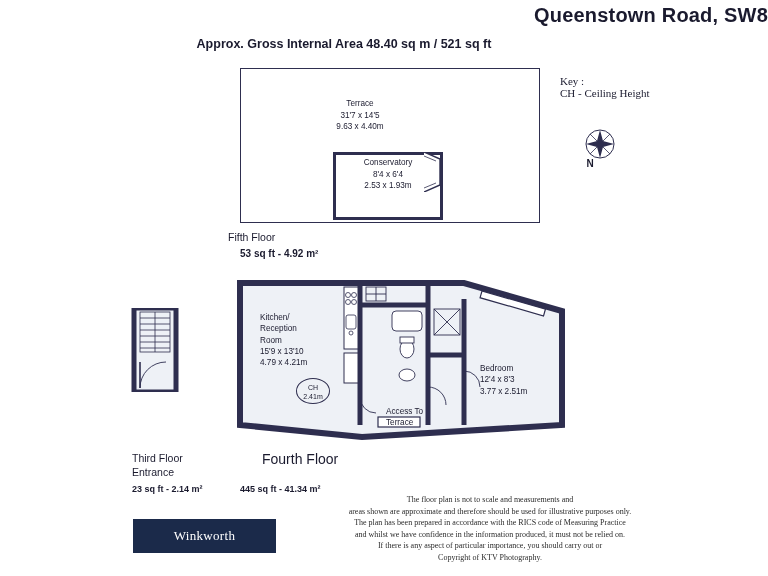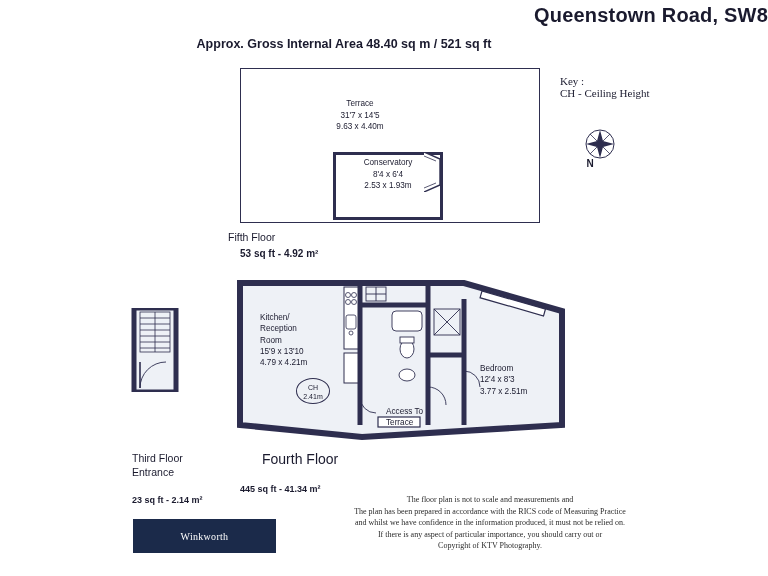--- a/index.html
+++ b/index.html
@@ -86,38 +86,38 @@
 
   
   .access-lbl { left: 362px; top: 406px; width: 76px; }
 
   
   .bedroom-lbl { left: 480px; top: 363px; width: 92px; }
 
   
   .third-wrap { left: 130px; top: 308px; width: 50px; height: 84px; }
   .third-name { left: 132px; top: 451px; font-size: 10.5px; line-height: 14px; }
-  .third-area { left: 132px; top: 484px; font-size: 9px; font-weight: bold; margin-top: 11px; }
+  .third-area { left: 132px; top: 484px; font-size: 9px; font-weight: bold; }
 
   .fourth-name { left: 240px; top: 451px; font-size: 14px; padding-left: 22px; }
   .fourth-area { left: 240px; top: 484px; font-size: 9px; font-weight: bold; }
 
   
   .disclaimer {
     left: 270px; top: 494px; width: 440px;
     text-align: center; font-size: 8px; line-height: 11.6px; color: #2b2b2b; font-family: Liberation Serif, serif;
   }
 
   
   .logo {
     left: 133px; top: 519px; width: 143px; height: 34px;
     background: #1b2a4a;
     color: #ffffff;
     font-family: "Liberation Serif", serif;
-    font-size: 10px;
+    font-size: 13px;
     display: flex; align-items: center; justify-content: center;
     letter-spacing: 0.3px;
   }
 </style>
 </head>
 <body>
 
 <div id="page">
 
   <div class="abs title">Queenstown Road, SW8</div>
@@ -279,20 +279,21 @@
     <div>Bedroom</div>
     <div>12'4 x 8'3</div>
     <div>3.77 x 2.51m</div>
   </div>
 
   <div class="abs fourth-name">Fourth Floor</div>
   <div class="abs fourth-area">445 sq ft  - 41.34 m²</div>
 
   <div class="abs disclaimer">
     <div>The floor plan is not to scale and measurements and</div>
+    <div>areas shown are approximate and therefore should be used for illustrative purposes only.</div>
     <div>The plan has been prepared in accordance with the RICS code of Measuring Practice</div>
     <div>and whilst we have confidence in the information produced, it must not be relied on.</div>
     <div>If there is any aspect of particular importance, you should carry out or</div>
     <div>Copyright of KTV Photography.</div>
   </div>
 
   <div class="abs logo">Winkworth</div>
 
 </div>
 

